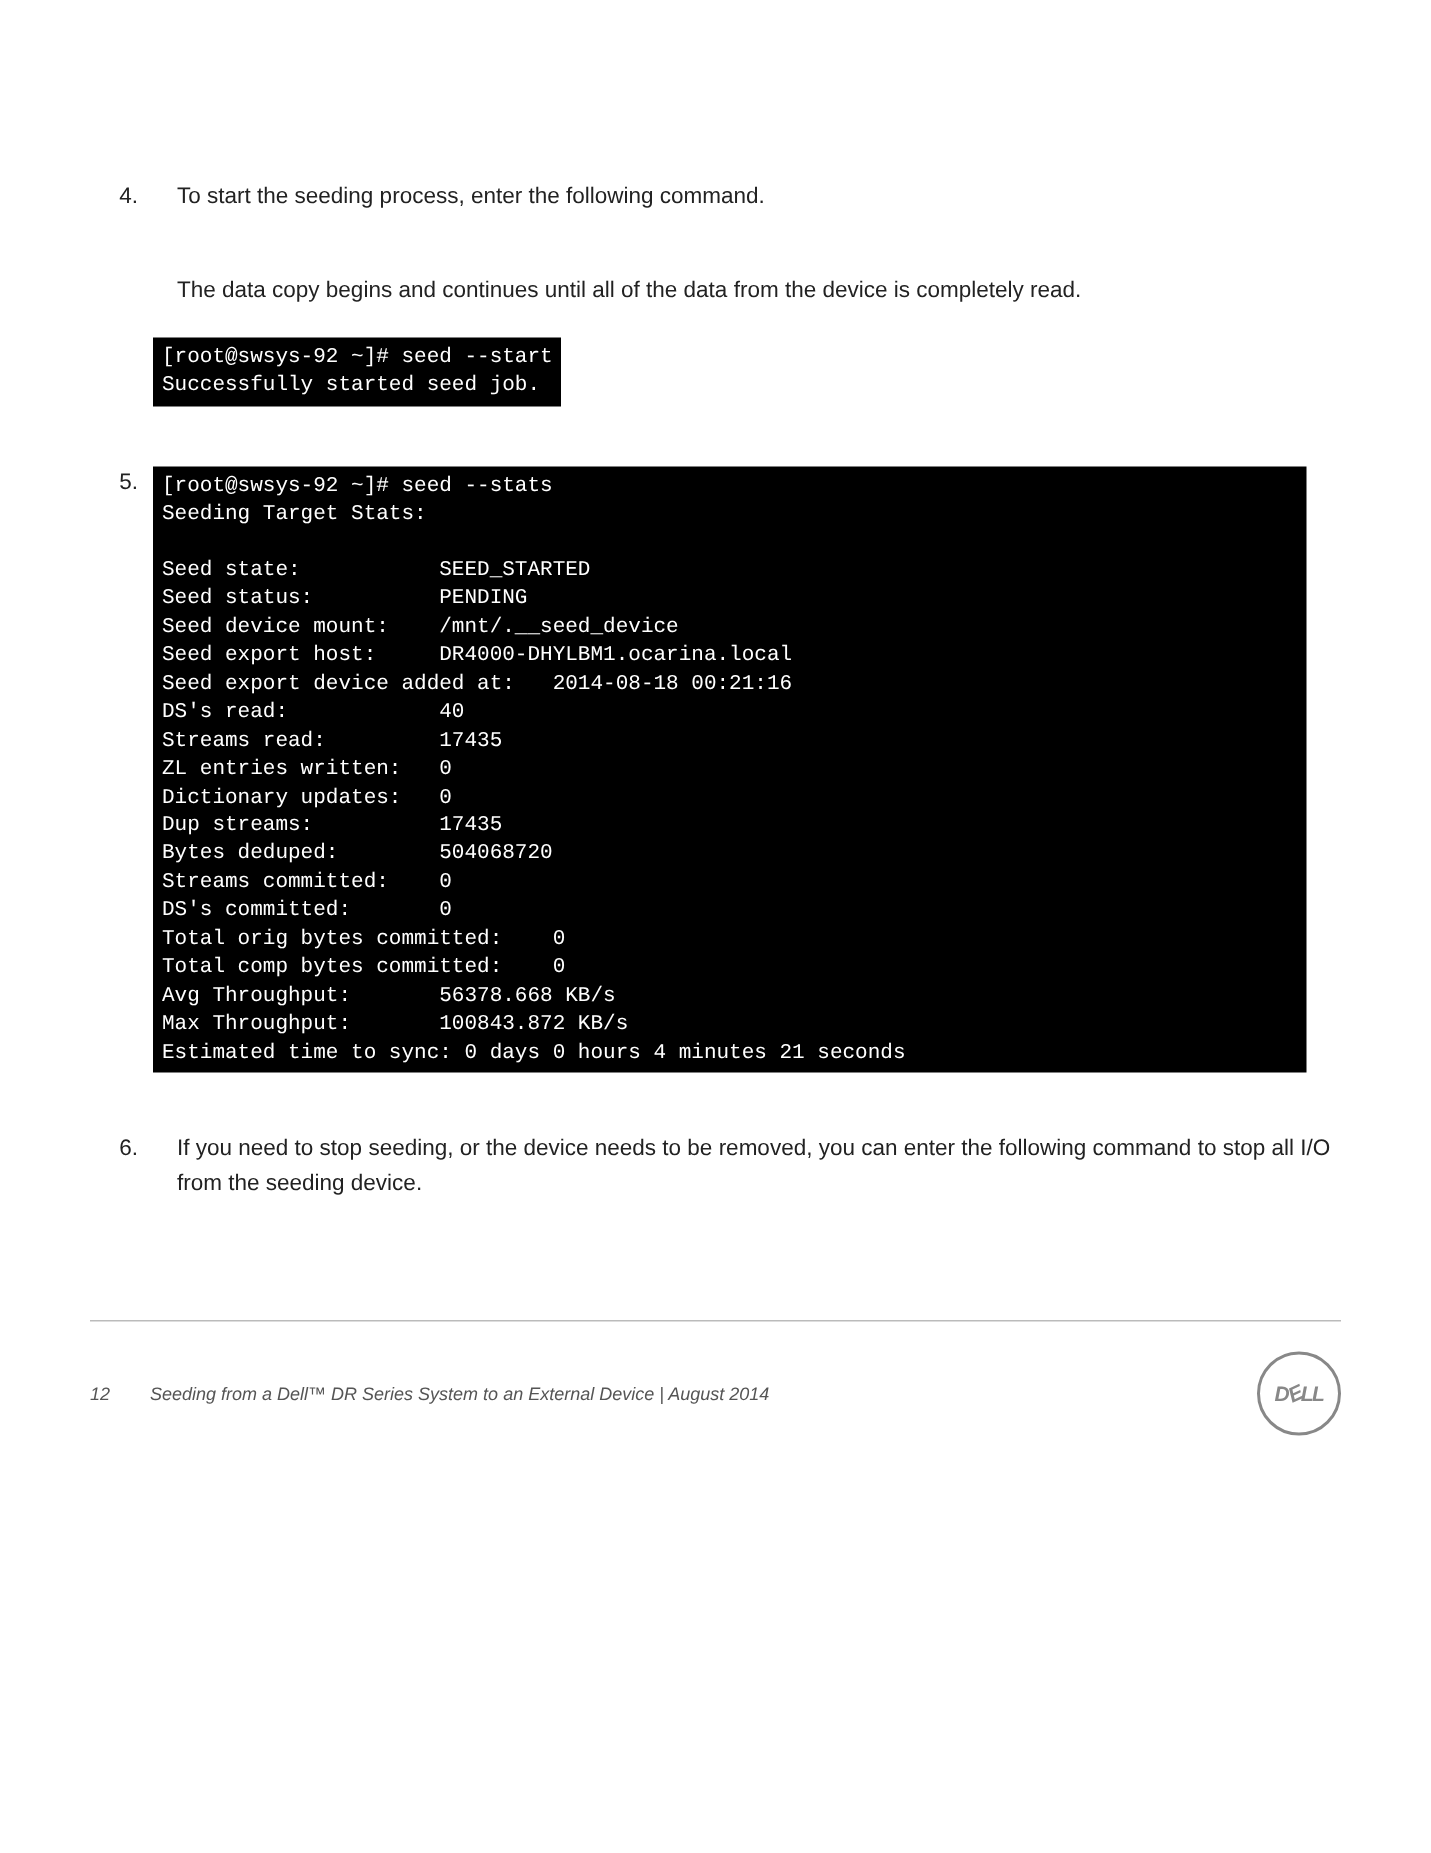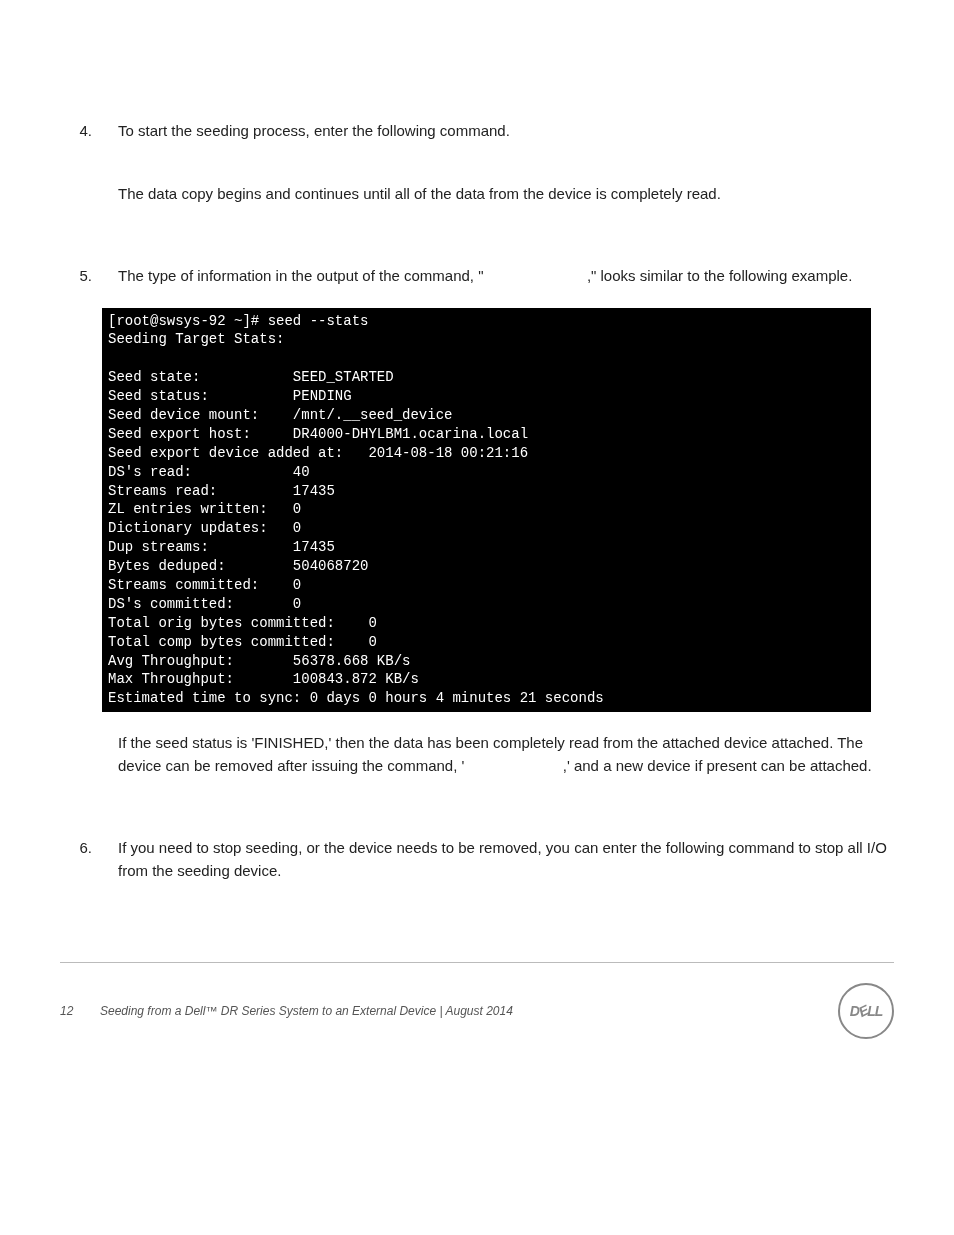--- a/index.html
+++ b/index.html
@@ -104,31 +104,28 @@
 
 <div class="page">
 
   <ol class="steps">
 
     <li>
       <div class="step-num">4.</div>
       <div class="step-body">
         <p class="first">To start the seeding process, enter the following command.</p>
         <p>The data copy begins and continues until all of the data from the device is completely read.</p>
+        <div class="terminal">[root@swsys-92 ~]# seed --start
+Successfully started seed job.</div>
       </div>
     </li>
 
     <li>
       <div class="step-num">5.</div>
       <div class="step-body">
-        <p>
-          <span>The type of information in the output of the command, "</span>
-          <span style="display:inline-block;width:95px;"></span>
-          <span>," looks similar to the following example.</span>
-        </p>
         <div class="terminal wide">[root@swsys-92 ~]# seed --stats
 Seeding Target Stats:
 
 Seed state:           SEED_STARTED
 Seed status:          PENDING
 Seed device mount:    /mnt/.__seed_device
 Seed export host:     DR4000-DHYLBM1.ocarina.local
 Seed export device added at:   2014-08-18 00:21:16
 DS's read:            40
 Streams read:         17435
@@ -136,25 +133,20 @@
 Dictionary updates:   0
 Dup streams:          17435
 Bytes deduped:        504068720
 Streams committed:    0
 DS's committed:       0
 Total orig bytes committed:    0
 Total comp bytes committed:    0
 Avg Throughput:       56378.668 KB/s
 Max Throughput:       100843.872 KB/s
 Estimated time to sync: 0 days 0 hours 4 minutes 21 seconds</div>
-        <p style="margin-top:20px;">
-          <span>If the seed status is 'FINISHED,' then the data has been completely read from the attached device attached. The device can be removed after issuing the command, '</span>
-          <span style="display:inline-block;width:90px;"></span>
-          <span>,' and a new device if present can be attached.</span>
-        </p>
       </div>
     </li>
 
     <li>
       <div class="step-num">6.</div>
       <div class="step-body">
         <p class="first">If you need to stop seeding, or the device needs to be removed, you can enter the following command to stop all I/O from the seeding device.</p>
       </div>
     </li>
 

